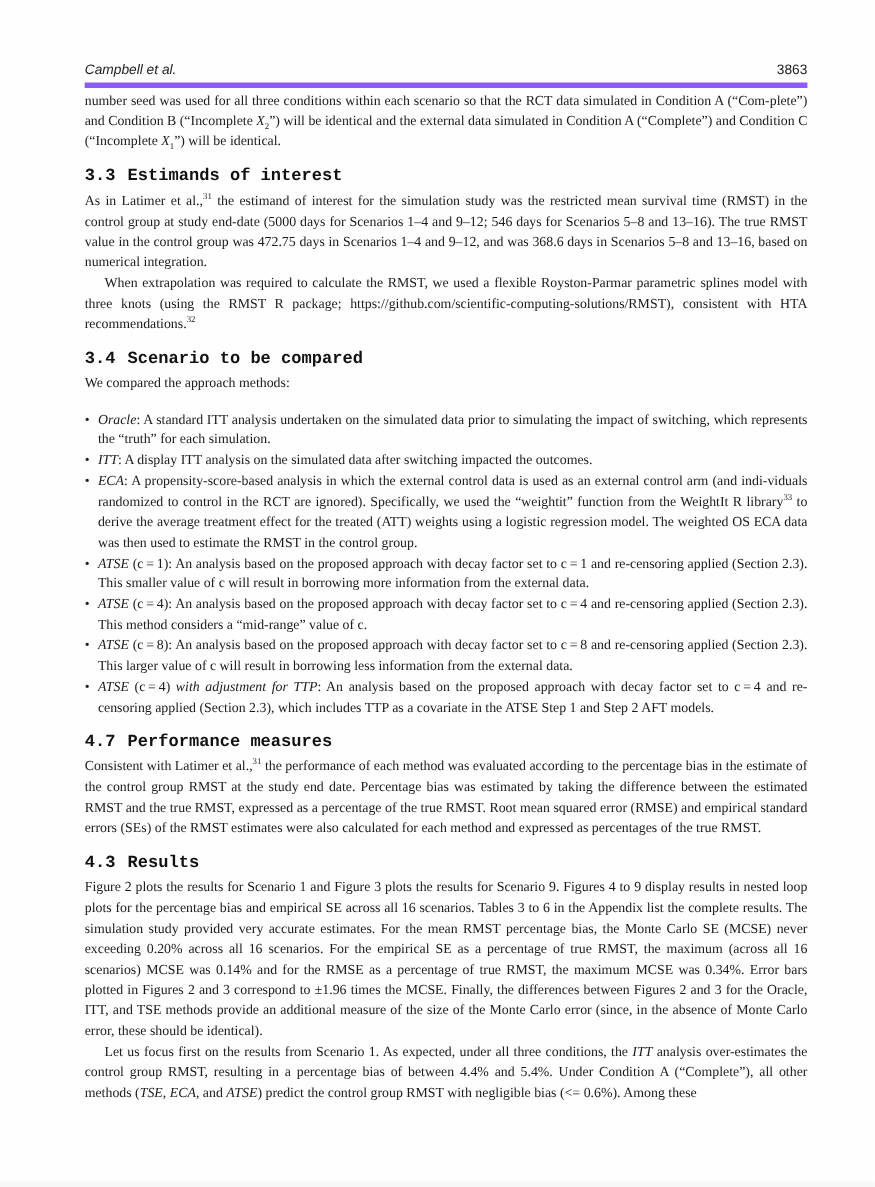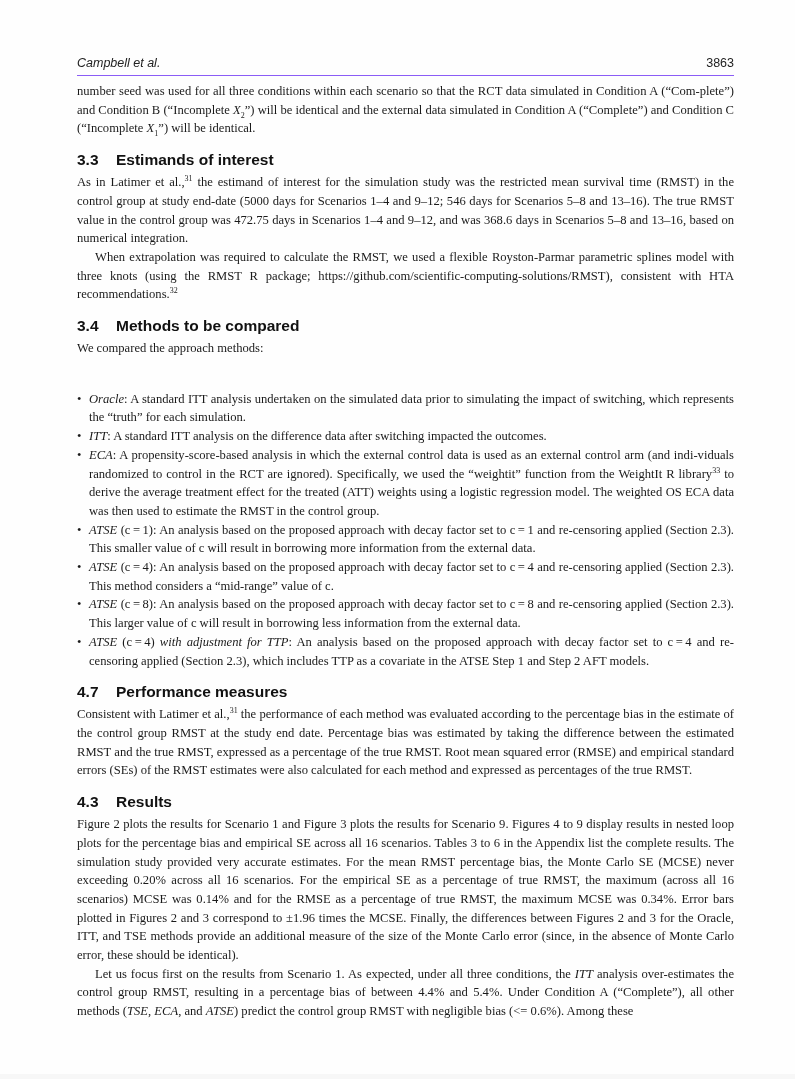--- a/index.html
+++ b/index.html
@@ -3,30 +3,30 @@
   <meta charset="utf-8">
   <style>
     html, body { margin: 0; padding: 0; }
     body {
       width: 795px; height: 1079px; background: #fefefe; position: relative; overflow: hidden;
       font-family: "Liberation Serif", "DejaVu Serif", serif; color: #1a1a1a;
     }
     .page { position: absolute; left: 77px; top: 0; width: 657px; }
     .running-head {
       position: absolute; top: 55px; left: 0; width: 657px; height: 20px;
-      border-bottom: 1px solid #8b5cf6; font-family: "Liberation Sans", "DejaVu Sans", sans-serif;
+      border-bottom: 5px solid #8b5cf6; font-family: "Liberation Sans", "DejaVu Sans", sans-serif;
       font-size: 12.5px; color: #222;
     }
     .running-head .authors { position: absolute; left: 0; top: 1px; font-style: italic; }
     .running-head .pageno { position: absolute; right: 0; top: 1px; }
     .content { position: absolute; top: 82px; left: 0; width: 657px; }
     p { margin: 0; font-size: 12.6px; line-height: 18.7px; text-align: justify; }
     p.indent { text-indent: 18px; }
     h2 {
-      margin: 0; font-family: Liberation Sans, sans-serif; font-weight: bold;
+      margin: 0; font-family: Liberation Mono, monospace; font-weight: bold;
       font-size: 15.5px; line-height: 20px; color: #111;
     }
     h2 .num { display: inline-block; width: 39px; }
     sup { font-size: 8px; line-height: 0; vertical-align: super; }
     sub { font-size: 8px; line-height: 0; vertical-align: sub; }
     .it { font-style: italic; }
     ul { list-style: none; margin: 0; padding: 0; }
     li { position: relative; padding-left: 12px; font-size: 12.6px; line-height: 18.7px; text-align: justify; }
     li::before { content: "\2022"; position: absolute; left: 0; top: 0; }
     .footer-bar { position: absolute; left: 0; bottom: 0; width: 795px; height: 5px; background: #f7f7f7; }
@@ -40,25 +40,25 @@
     <span class="pageno">3863</span>
   </div>
 
   <div class="content">
     <p><span>number seed was used for all three conditions within each scenario so that the RCT data simulated in Condition A (“Com-plete”) and Condition B (“Incomplete </span><span class="it">X</span><sub>2</sub><span>”) will be identical and the external data simulated in Condition A (“Complete”) and Condition C (“Incomplete </span><span class="it">X</span><sub>1</sub><span>”) will be identical.</span></p>
 
     <h2 style="margin-top:12px;margin-bottom:3px;"><span class="num">3.3</span><span>Estimands of interest</span></h2>
     <p><span>As in Latimer et al.,</span><sup>31</sup><span> the estimand of interest for the simulation study was the restricted mean survival time (RMST) in the control group at study end-date (5000 days for Scenarios 1–4 and 9–12; 546 days for Scenarios 5–8 and 13–16). The true RMST value in the control group was 472.75 days in Scenarios 1–4 and 9–12, and was 368.6 days in Scenarios 5–8 and 13–16, based on numerical integration.</span></p>
     <p class="indent"><span>When extrapolation was required to calculate the RMST, we used a flexible Royston-Parmar parametric splines model with three knots (using the RMST R package; https://github.com/scientific-computing-solutions/RMST), consistent with HTA recommendations.</span><sup>32</sup></p>
 
-    <h2 style="margin-top:12px;margin-bottom:3px;"><span class="num">3.4</span><span>Methods to be compared</span></h2>
+    <h2 style="margin-top:12px;margin-bottom:3px;"><span class="num">3.4</span><span>Scenario to be compared</span></h2>
     <p>We compared the approach methods:</p>
-    <ul style="margin-top:32px;">
+    <ul style="margin-top:14px;">
       <li><span class="it">Oracle</span><span>: A standard ITT analysis undertaken on the simulated data prior to simulating the impact of switching, which represents the “truth” for each simulation.</span></li>
-      <li><span class="it">ITT</span><span>: A standard ITT analysis on the difference data after switching impacted the outcomes.</span></li>
+      <li><span class="it">ITT</span><span>: A display ITT analysis on the simulated data after switching impacted the outcomes.</span></li>
       <li><span class="it">ECA</span><span>: A propensity-score-based analysis in which the external control data is used as an external control arm (and indi-viduals randomized to control in the RCT are ignored). Specifically, we used the “weightit” function from the WeightIt R library</span><sup>33</sup><span> to derive the average treatment effect for the treated (ATT) weights using a logistic regression model. The weighted OS ECA data was then used to estimate the RMST in the control group.</span></li>
       <li><span class="it">ATSE</span> <span>(c = 1)</span><span>: An analysis based on the proposed approach with decay factor set to c = 1 and re-censoring applied (Section 2.3). This smaller value of c will result in borrowing more information from the external data.</span></li>
       <li><span class="it">ATSE</span> <span>(c = 4)</span><span>: An analysis based on the proposed approach with decay factor set to c = 4 and re-censoring applied (Section 2.3). This method considers a “mid-range” value of c.</span></li>
       <li><span class="it">ATSE</span> <span>(c = 8)</span><span>: An analysis based on the proposed approach with decay factor set to c = 8 and re-censoring applied (Section 2.3). This larger value of c will result in borrowing less information from the external data.</span></li>
       <li><span class="it">ATSE</span> <span>(c = 4)</span><span class="it"> with adjustment for TTP</span><span>: An analysis based on the proposed approach with decay factor set to c = 4 and re-censoring applied (Section 2.3), which includes TTP as a covariate in the ATSE Step 1 and Step 2 AFT models.</span></li>
     </ul>
 
     <h2 style="margin-top:12px;margin-bottom:3px;"><span class="num">4.7</span><span>Performance measures</span></h2>
     <p><span>Consistent with Latimer et al.,</span><sup>31</sup><span> the performance of each method was evaluated according to the percentage bias in the estimate of the control group RMST at the study end date. Percentage bias was estimated by taking the difference between the estimated RMST and the true RMST, expressed as a percentage of the true RMST. Root mean squared error (RMSE) and empirical standard errors (SEs) of the RMST estimates were also calculated for each method and expressed as percentages of the true RMST.</span></p>
 

